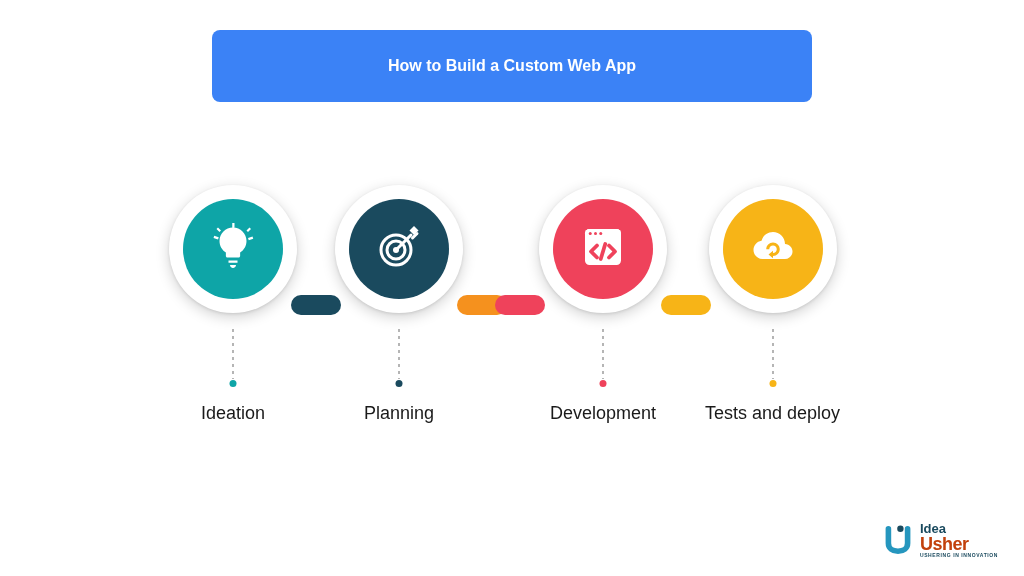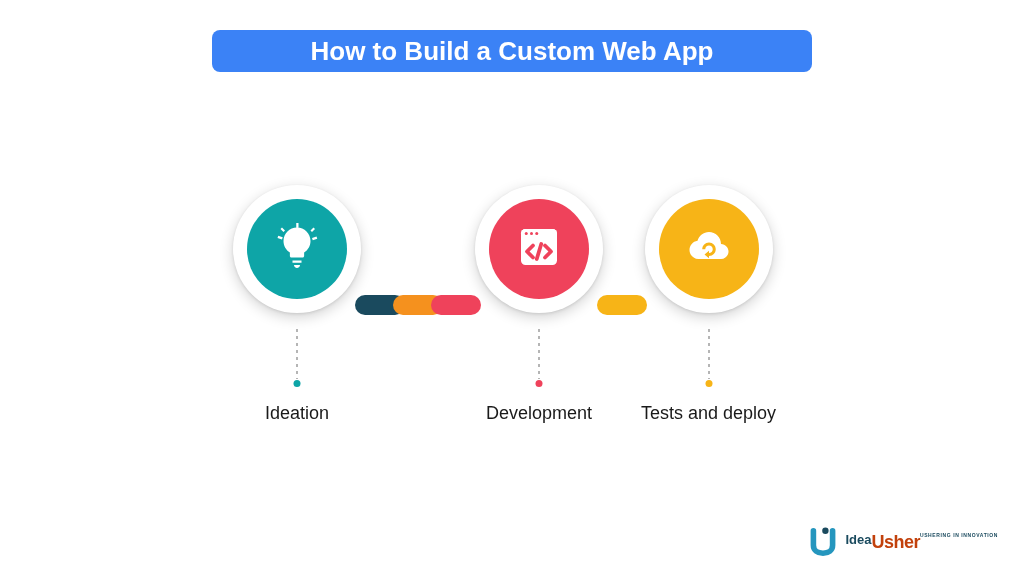--- a/index.html
+++ b/index.html
@@ -10,28 +10,28 @@
       font-family: Arial, Helvetica, sans-serif;
       position: relative;
       overflow: hidden;
     }
     .title-banner {
       position: absolute;
       top: 30px;
       left: 50%;
       transform: translateX(-50%);
       width: 600px;
-      height: 42px;
+      height: 72px;
       background: #3b82f6;
       border-radius: 8px;
       display: flex;
       align-items: center;
       justify-content: center;
       color: #ffffff;
-      font-size: 26px;
+      font-size: 16px;
       font-weight: 700;
     }
     .steps-row {
       position: absolute;
       top: 185px;
       left: 0;
       right: 15px;
       display: flex;
       justify-content: center;
       align-items: center;
@@ -106,21 +106,21 @@
       display: flex;
       align-items: center;
       gap: 6px;
     }
     .brand-mark {
       width: 32px;
       height: 32px;
       position: relative;
     }
     .brand-mark svg { width: 100%; height: 100%; }
-    .brand-text { display: flex; flex-direction: row; line-height: 1; }
+    .brand-text { display: flex; flex-direction: column; line-height: 1; }
     .brand-name-row { display: flex; align-items: baseline; gap: 1px; }
     .brand-idea { font-size: 13px; font-weight: 700; color: #1a4a5e; }
     .brand-usher { font-size: 18px; font-weight: 700; color: #c2410c; letter-spacing: -0.5px; }
     .brand-tagline { font-size: 5px; letter-spacing: 0.6px; color: #1a4a5e; font-weight: 600; }
     .c-teal  { background: #0ea5a7; }
     .c-navy  { background: #1a4a5e; }
     .c-orange{ background: #f5911e; }
     .c-crimson{background: #ef425b; }
     .c-amber { background: #f7b417; }
     .dot-teal::after   { background: #0ea5a7; }
@@ -147,20 +147,38 @@
             </svg>
         </span>
       </div>
     </div>
     <div class="dotted-line dot-teal"></div>
     <div class="step-label">Ideation</div>
   </div>
 
   <div class="connector c-navy"></div>
 
+  <div class="step">
+    <div class="circle-outer">
+      <div class="circle-inner c-navy">
+        <span>
+          <svg viewBox="0 0 64 64">
+              <circle cx="28" cy="36" r="20" fill="none" stroke="#fff" stroke-width="4"></circle>
+              <circle cx="28" cy="36" r="12" fill="none" stroke="#fff" stroke-width="4"></circle>
+              <circle cx="28" cy="36" r="4" fill="#fff"></circle>
+              <path d="M28 36 L48 16" stroke="#fff" stroke-width="4" stroke-linecap="round"></path>
+              <path d="M46 10 L52 16 L58 10 L52 4 Z" fill="#fff"></path>
+              <path d="M50 20 L56 14" stroke="#fff" stroke-width="4" stroke-linecap="round"></path>
+            </svg>
+        </span>
+      </div>
+    </div>
+    <div class="dotted-line dot-navy"></div>
+    <div class="step-label">Planning</div>
+  </div>
 
   <div class="connector c-orange"></div>
 
 
   <div class="connector c-crimson"></div>
 
   <div class="step">
     <div class="circle-outer">
       <div class="circle-inner c-crimson">
         <span>

